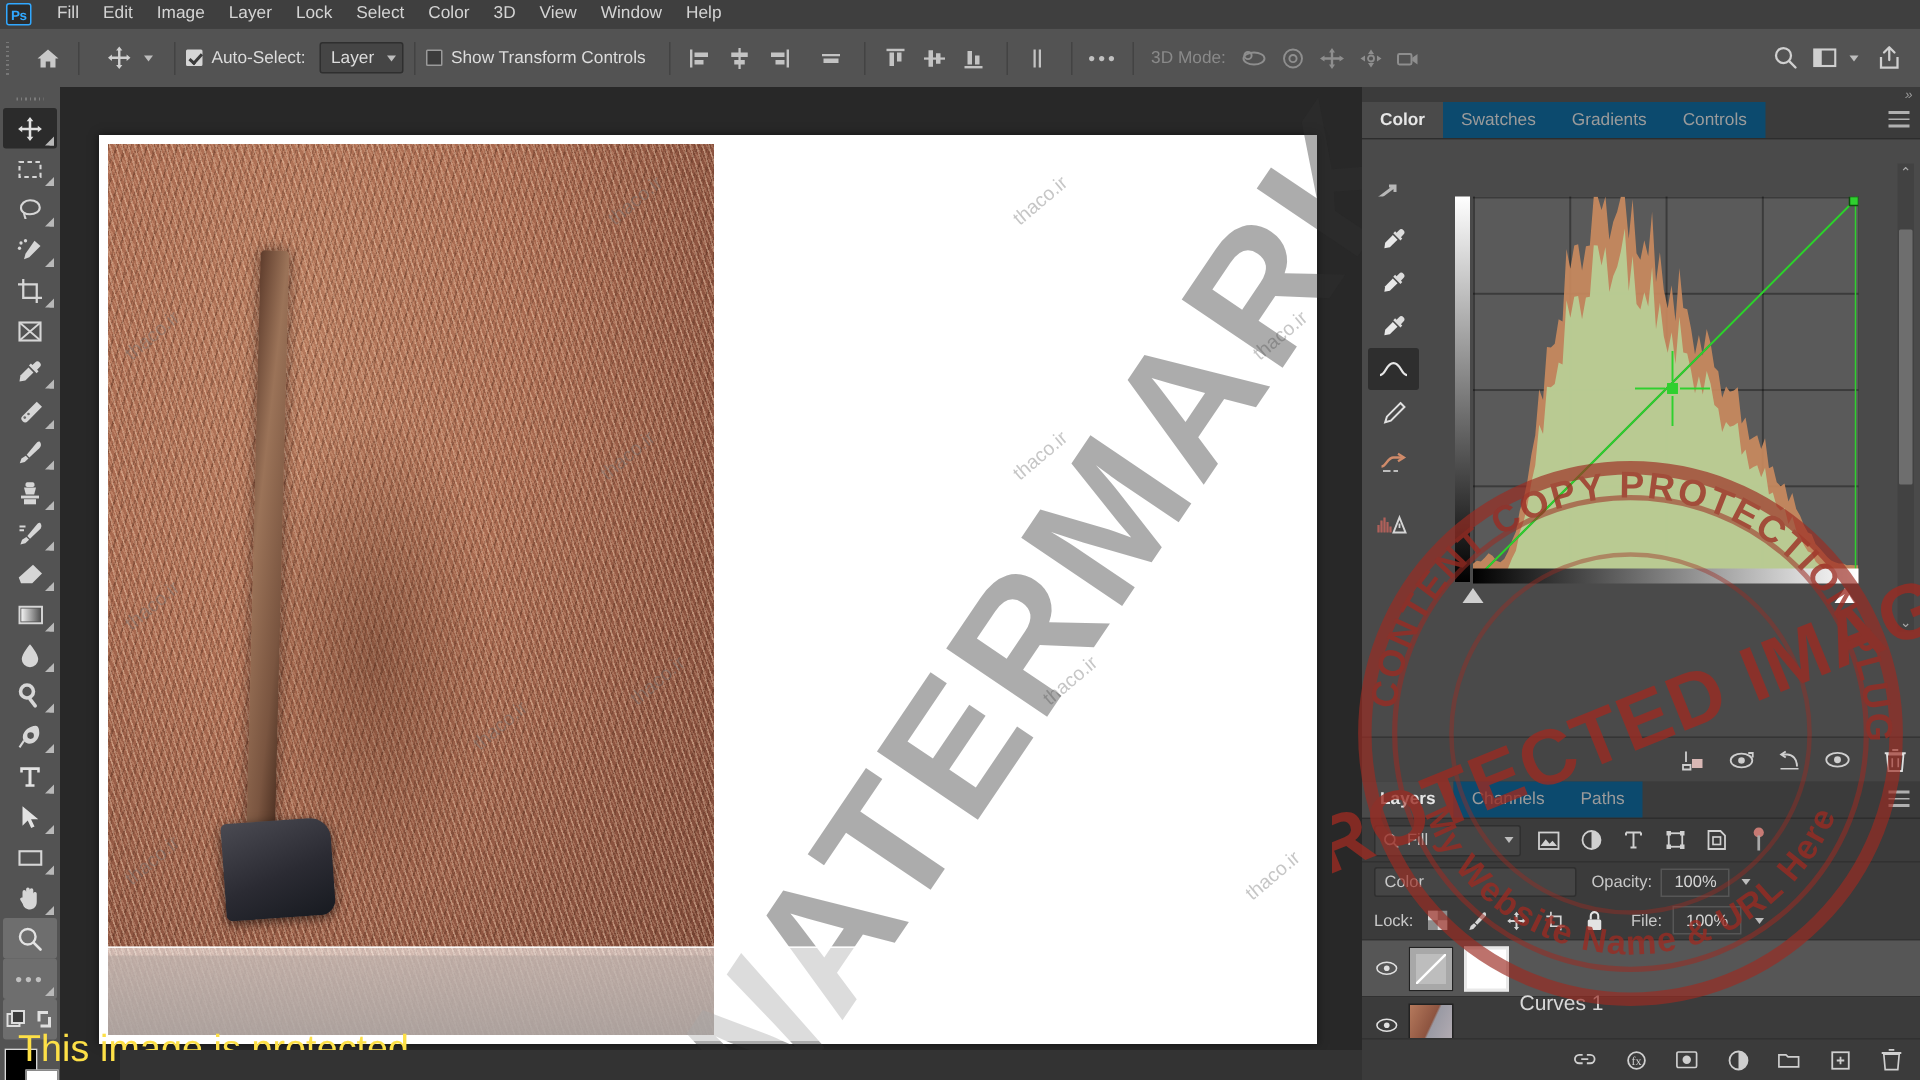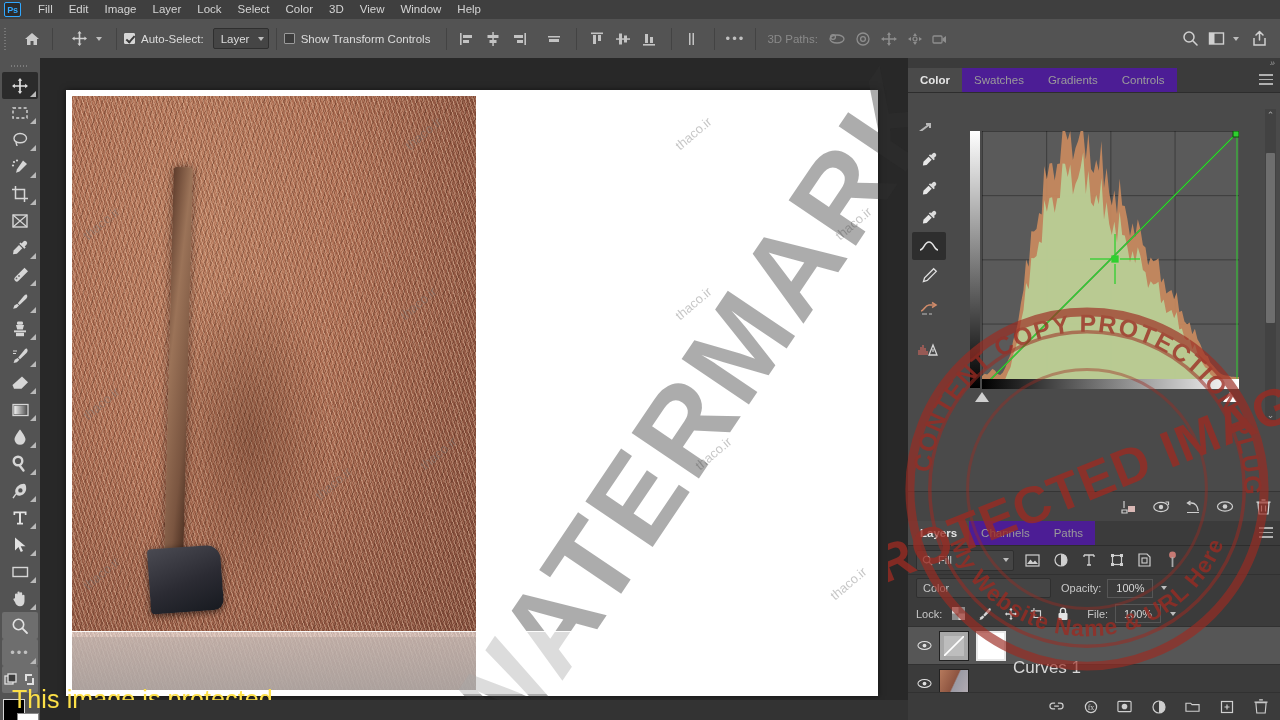--- a/index.html
+++ b/index.html
@@ -142,21 +142,21 @@
 
   
   .right{ position:absolute; left:908px; top:58px; width:372px; height:662px;
     background:#3b3b3b; }
   .panel-grip{height:10px;display:flex;align-items:center;justify-content:flex-end;
     padding-right:6px;background:#3b3b3b;}
   .panel-grip i{font-size:9px;color:#9a9a9a;letter-spacing:-1px;}
   .tabrow{ height:25px; background:#3b3b3b; display:flex; align-items:stretch;
     border-bottom:1px solid #2d2d2d; position:relative;}
   .tab{ padding:0 12px; display:flex;align-items:center; font-size:11.5px; color:#9b9b9b;
-    background:#4c1d95; cursor:default;}
+    background:#0c4a6e; cursor:default;}
   .tab.active{ background:#4a4a4a; color:#e6e6e6; font-weight:bold;}
   .tabrow .burger{ position:absolute; right:7px; top:6px; width:14px;}
   .burger i{display:block;height:1.5px;background:#b0b0b0;margin-bottom:3px;}
 
   .props{ background:#4a4a4a; height:428px; position:relative;}
   .preset-row{ height:29px; display:flex; align-items:center; padding-left:8px; gap:8px;}
   .preset-ico{ width:21px;height:21px;background:#2e2e2e;border:1px solid #5e5e5e;
      display:flex;align-items:center;justify-content:center;}
   .mask-thumb{ width:22px;height:17px;background:#dcdcdc;display:flex;align-items:center;
      justify-content:center;}
@@ -206,21 +206,21 @@
   .numfield{width:46px;height:19px;background:#3b3b3b;border:1px solid #565656;
     display:flex;align-items:center;justify-content:center;font-size:11px;color:#d6d6d6;}
   .lockrow{height:26px;display:flex;align-items:center;padding:0 8px;gap:7px;
     border-bottom:1px solid #313131;}
   .layer-row{height:38px;display:flex;align-items:center;gap:7px;padding:0 8px;
     border-bottom:1px solid #313131;}
   .layer-row.sel{background:#565656;}
   .eye{width:16px;display:flex;align-items:center;justify-content:center;}
   .lthumb{width:30px;height:30px;background:#cfcfcf;border:1px solid #222;}
   .lmask{width:30px;height:30px;background:#fff;border:2px solid #e8e8e8;}
-  .lname{font-size:17px;color:#d8d8d8;margin-top:45px;}
+  .lname{font-size:14px;color:#d8d8d8;margin-top:45px;}
   .layers-foot{position:absolute;left:0;bottom:0;width:372px;height:28px;background:#3b3b3b;
     display:flex;align-items:center;justify-content:flex-end;gap:15px;padding-right:10px;
     border-top:1px solid #313131;}
 
   
   .stamp{position:absolute;left:888px;top:290px;width:398px;height:398px;
     pointer-events:none;opacity:.78;}
   .stamp svg{width:100%;height:100%;}
   .statusbar{position:absolute;left:40px;bottom:0;width:868px;height:20px;background:#333;}
   svg{display:block;}
@@ -329,21 +329,21 @@
       <svg width="16" height="16" viewBox="0 0 16 16">
           <rect x="5" y="2" width="1.5" height="12" fill="#c3c3c3"></rect>
           <rect x="8.5" y="2" width="1.5" height="12" fill="#c3c3c3"></rect>
         </svg>
       </div>
     <div class="opt-sep" style="margin-left:9px"></div>
     <div class="btn-ico">
       <span class="dots">•••</span>
     </div>
     <div class="opt-sep"></div>
-    <span class="opt-label dim" style="margin-left:4px">3D Paths:</span>
+    <span class="opt-label dim" style="margin-left:4px">3D Mode:</span>
     <div class="btn-ico" style="margin-left:6px">
       <svg width="18" height="16" viewBox="0 0 18 16">
           <ellipse cx="9" cy="8" rx="7" ry="4" fill="none" stroke="#8e8e8e" stroke-width="1.3"></ellipse>
           <circle cx="5" cy="6" r="2.4" fill="none" stroke="#8e8e8e" stroke-width="1.3"></circle>
         </svg>
       </div>
     <div class="btn-ico">
       <svg width="18" height="16" viewBox="0 0 18 16">
           <circle cx="9" cy="8" r="6" fill="none" stroke="#8e8e8e" stroke-width="1.3"></circle>
           <circle cx="9" cy="8" r="2.4" fill="none" stroke="#8e8e8e" stroke-width="1.3"></circle>

